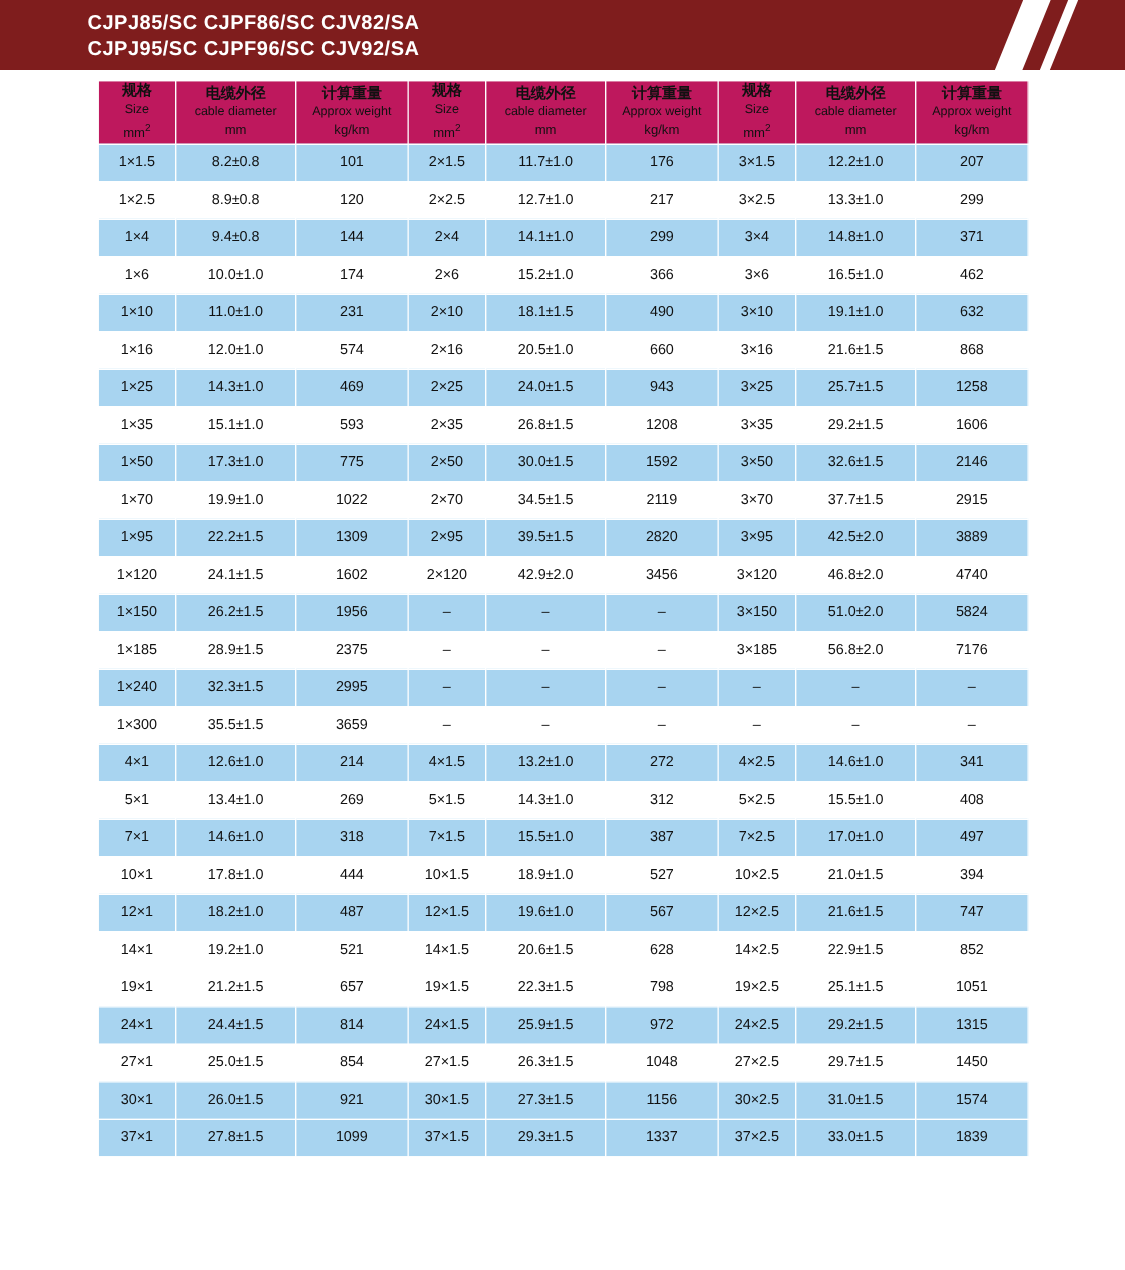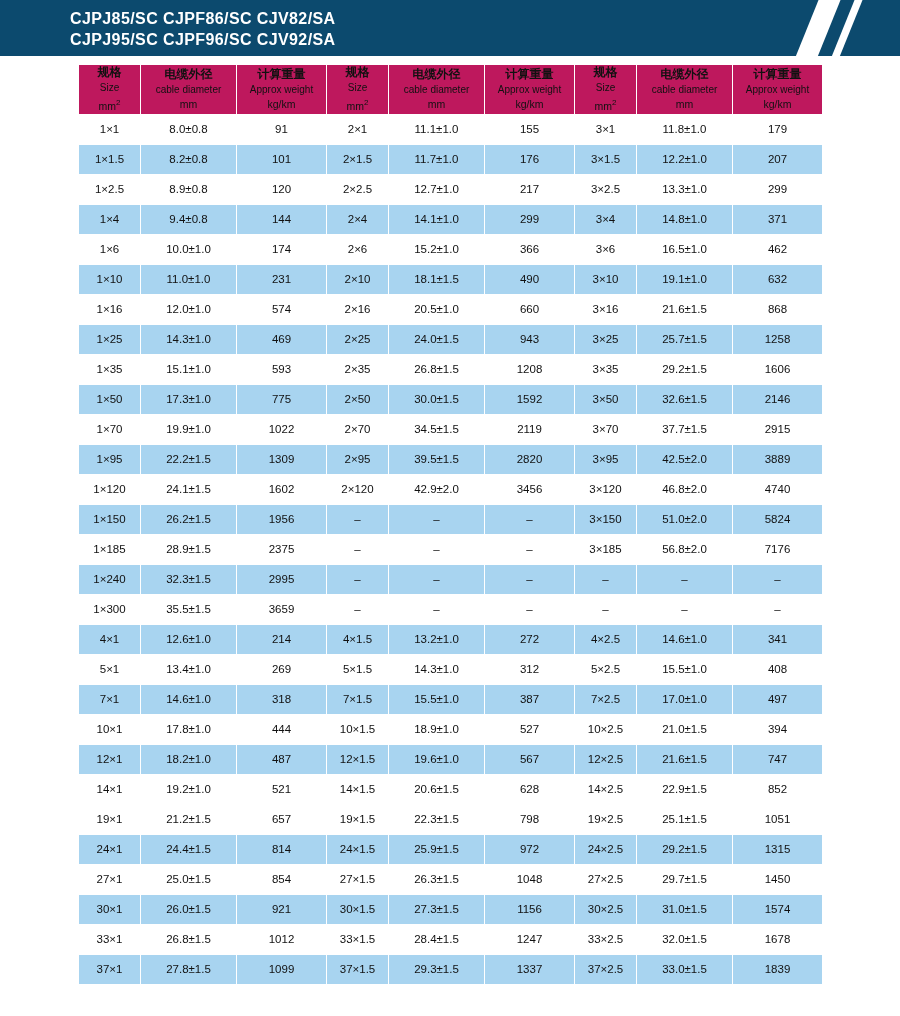--- a/index.html
+++ b/index.html
@@ -12,21 +12,21 @@
     height: 1016px;
     font-family: "Liberation Sans", sans-serif;
     color: #1a1a1a;
     overflow: hidden;
   }
 
   
   .banner {
     position: relative;
     height: 56px;
-    background: #0c4a6e;
+    background: #7f1d1d;
     overflow: hidden;
   }
   .banner-titles {
     position: absolute;
     left: 70px;
     top: 8px;
     color: #ffffff;
     font-weight: bold;
     font-size: 16px;
     letter-spacing: 0.4px;
@@ -175,31 +175,20 @@
           <span class="hdr-unit">mm</span>
         </th>
         <th>
           <span class="hdr-cn">计算重量</span>
           <span class="hdr-en">Approx weight</span>
           <span class="hdr-unit">kg/km</span>
         </th>
       </tr>
     </thead>
     <tbody id="spec-body">
-        <tr class="odd">
-          <td>1×1</td>
-          <td>8.0±0.8</td>
-          <td>91</td>
-          <td>2×1</td>
-          <td>11.1±1.0</td>
-          <td>155</td>
-          <td>3×1</td>
-          <td>11.8±1.0</td>
-          <td>179</td>
-        </tr>
         <tr class="even">
           <td>1×1.5</td>
           <td>8.2±0.8</td>
           <td>101</td>
           <td>2×1.5</td>
           <td>11.7±1.0</td>
           <td>176</td>
           <td>3×1.5</td>
           <td>12.2±1.0</td>
           <td>207</td>
@@ -472,31 +461,20 @@
           <td>30×1</td>
           <td>26.0±1.5</td>
           <td>921</td>
           <td>30×1.5</td>
           <td>27.3±1.5</td>
           <td>1156</td>
           <td>30×2.5</td>
           <td>31.0±1.5</td>
           <td>1574</td>
         </tr>
-        <tr class="odd">
-          <td>33×1</td>
-          <td>26.8±1.5</td>
-          <td>1012</td>
-          <td>33×1.5</td>
-          <td>28.4±1.5</td>
-          <td>1247</td>
-          <td>33×2.5</td>
-          <td>32.0±1.5</td>
-          <td>1678</td>
-        </tr>
         <tr class="even">
           <td>37×1</td>
           <td>27.8±1.5</td>
           <td>1099</td>
           <td>37×1.5</td>
           <td>29.3±1.5</td>
           <td>1337</td>
           <td>37×2.5</td>
           <td>33.0±1.5</td>
           <td>1839</td>

